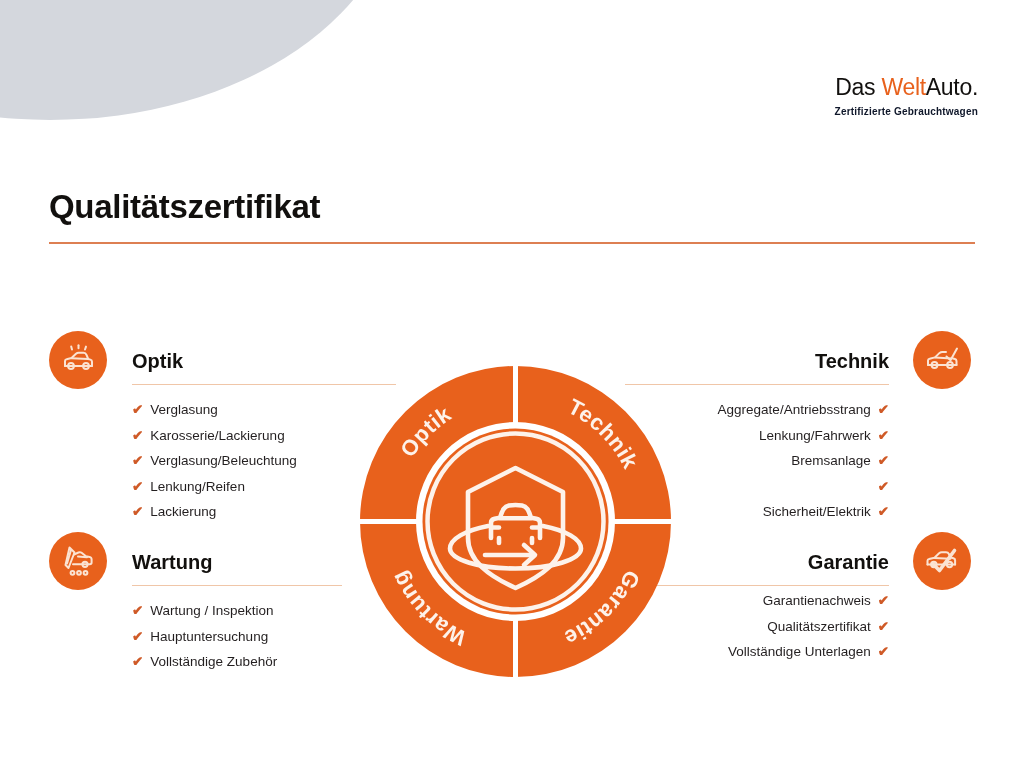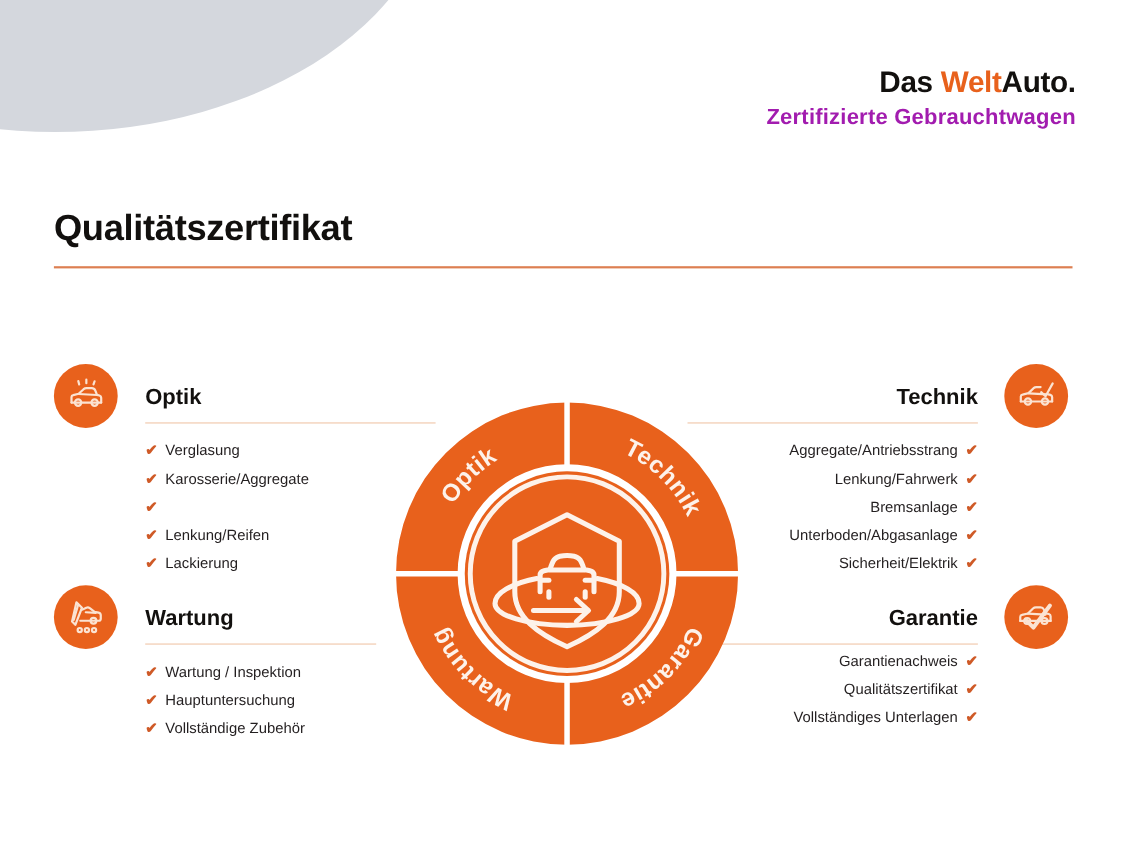--- a/index.html
+++ b/index.html
@@ -31,32 +31,33 @@
 
   
   .logo {
     position: absolute;
     right: 46px;
     top: 62px;
     text-align: right;
     line-height: 1;
   }
   .logo-main {
-    font-size: 27px;
-    font-weight: bold;
+    font-size: 23px;
+    font-weight: normal;
     color: #12100e;
     letter-spacing: -0.3px;
     white-space: nowrap;
+    margin-top: 14px;
   }
   .logo-main .welt { color: #e8611c; }
   .logo-sub {
     margin-top: 8px;
-    font-size: 20px;
-    font-weight: bold;
-    color: #a21caf;
+    font-size: 10px;
+    font-weight: bold;
+    color: #0f172a;
     letter-spacing: 0.2px;
     white-space: nowrap;
   }
 
   
   .page-title {
     position: absolute;
     left: 49px;
     top: 188px;
     font-size: 33px;
@@ -183,24 +184,25 @@
       <div class="block-title">Optik</div>
       <div class="block-rule"></div>
     </div>
     <ul class="feature-list" style="margin-top:12px;">
       <li>
           <span class="check">✔</span>
           <span>Verglasung</span>
         </li>
       <li>
           <span class="check">✔</span>
-          <span>Karosserie/Aggregate</span>
-        </li>
-      <li>
-          <span class="check">✔</span>
+          <span>Karosserie/Lackierung</span>
+        </li>
+      <li>
+          <span class="check">✔</span>
+          <span>Verglasung/Beleuchtung</span>
         </li>
       <li>
           <span class="check">✔</span>
           <span>Lenkung/Reifen</span>
         </li>
       <li>
           <span class="check">✔</span>
           <span>Lackierung</span>
         </li>
     </ul>
@@ -231,21 +233,20 @@
         </li>
       <li>
           <span>Lenkung/Fahrwerk</span>
           <span class="check">✔</span>
         </li>
       <li>
           <span>Bremsanlage</span>
           <span class="check">✔</span>
         </li>
       <li>
-          <span>Unterboden/Abgasanlage</span>
           <span class="check">✔</span>
         </li>
       <li>
           <span>Sicherheit/Elektrik</span>
           <span class="check">✔</span>
         </li>
     </ul>
   </div>
 
   <div class="badge" style="left:49px; top:532px;">
@@ -303,21 +304,21 @@
     <ul class="feature-list" style="margin-top:2px;">
       <li>
           <span>Garantienachweis</span>
           <span class="check">✔</span>
         </li>
       <li>
           <span>Qualitätszertifikat</span>
           <span class="check">✔</span>
         </li>
       <li>
-          <span>Vollständiges Unterlagen</span>
+          <span>Vollständige Unterlagen</span>
           <span class="check">✔</span>
         </li>
     </ul>
   </div>
 
   <div class="donut">
     <svg width="323" height="323" viewBox="0 0 323 323">
       <defs>
         <path id="arcOptik" d="M 44.5 131 A 120 120 0 0 1 131 44.5"></path>
         <path id="arcTechnik" d="M 192 44.5 A 120 120 0 0 1 278.5 131"></path>

